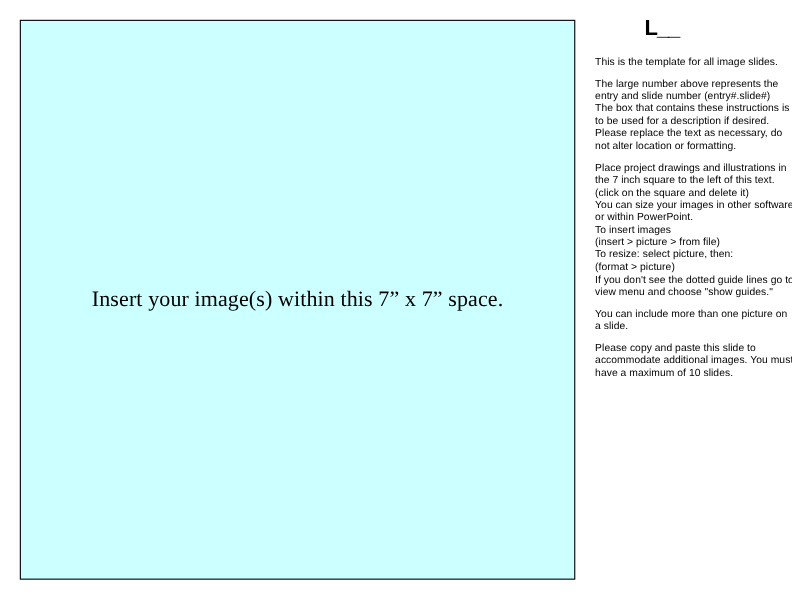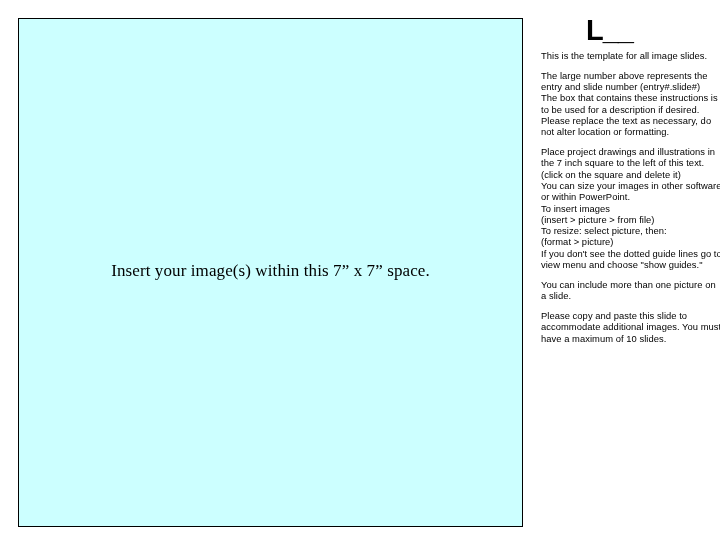--- a/index.html
+++ b/index.html
@@ -33,38 +33,38 @@
     height: 509px;
     box-sizing: border-box;
     background: #ccffff;
     border: 1.5px solid #000000;
     display: flex;
     align-items: center;
     justify-content: center;
   }
   #image-placeholder-text {
     font-family: "Liberation Serif", serif;
-    font-size: 17px;
+    font-size: 20px;
     line-height: 1.2;
     color: #000000;
     text-align: center;
     white-space: nowrap;
     letter-spacing: 0.1px;
     position: relative;
     top: -1px;
   }
 
   
   #slide-number {
     position: absolute;
     left: 586px;
     top: 16px;
     width: 60px;
     font-family: "Liberation Sans", sans-serif;
-    font-size: 29px;
+    font-size: 20px;
     font-weight: bold;
     line-height: 1;
     color: #000000;
     letter-spacing: -1px;
     white-space: nowrap;
   }
 
   
   #instructions {
     position: absolute;

